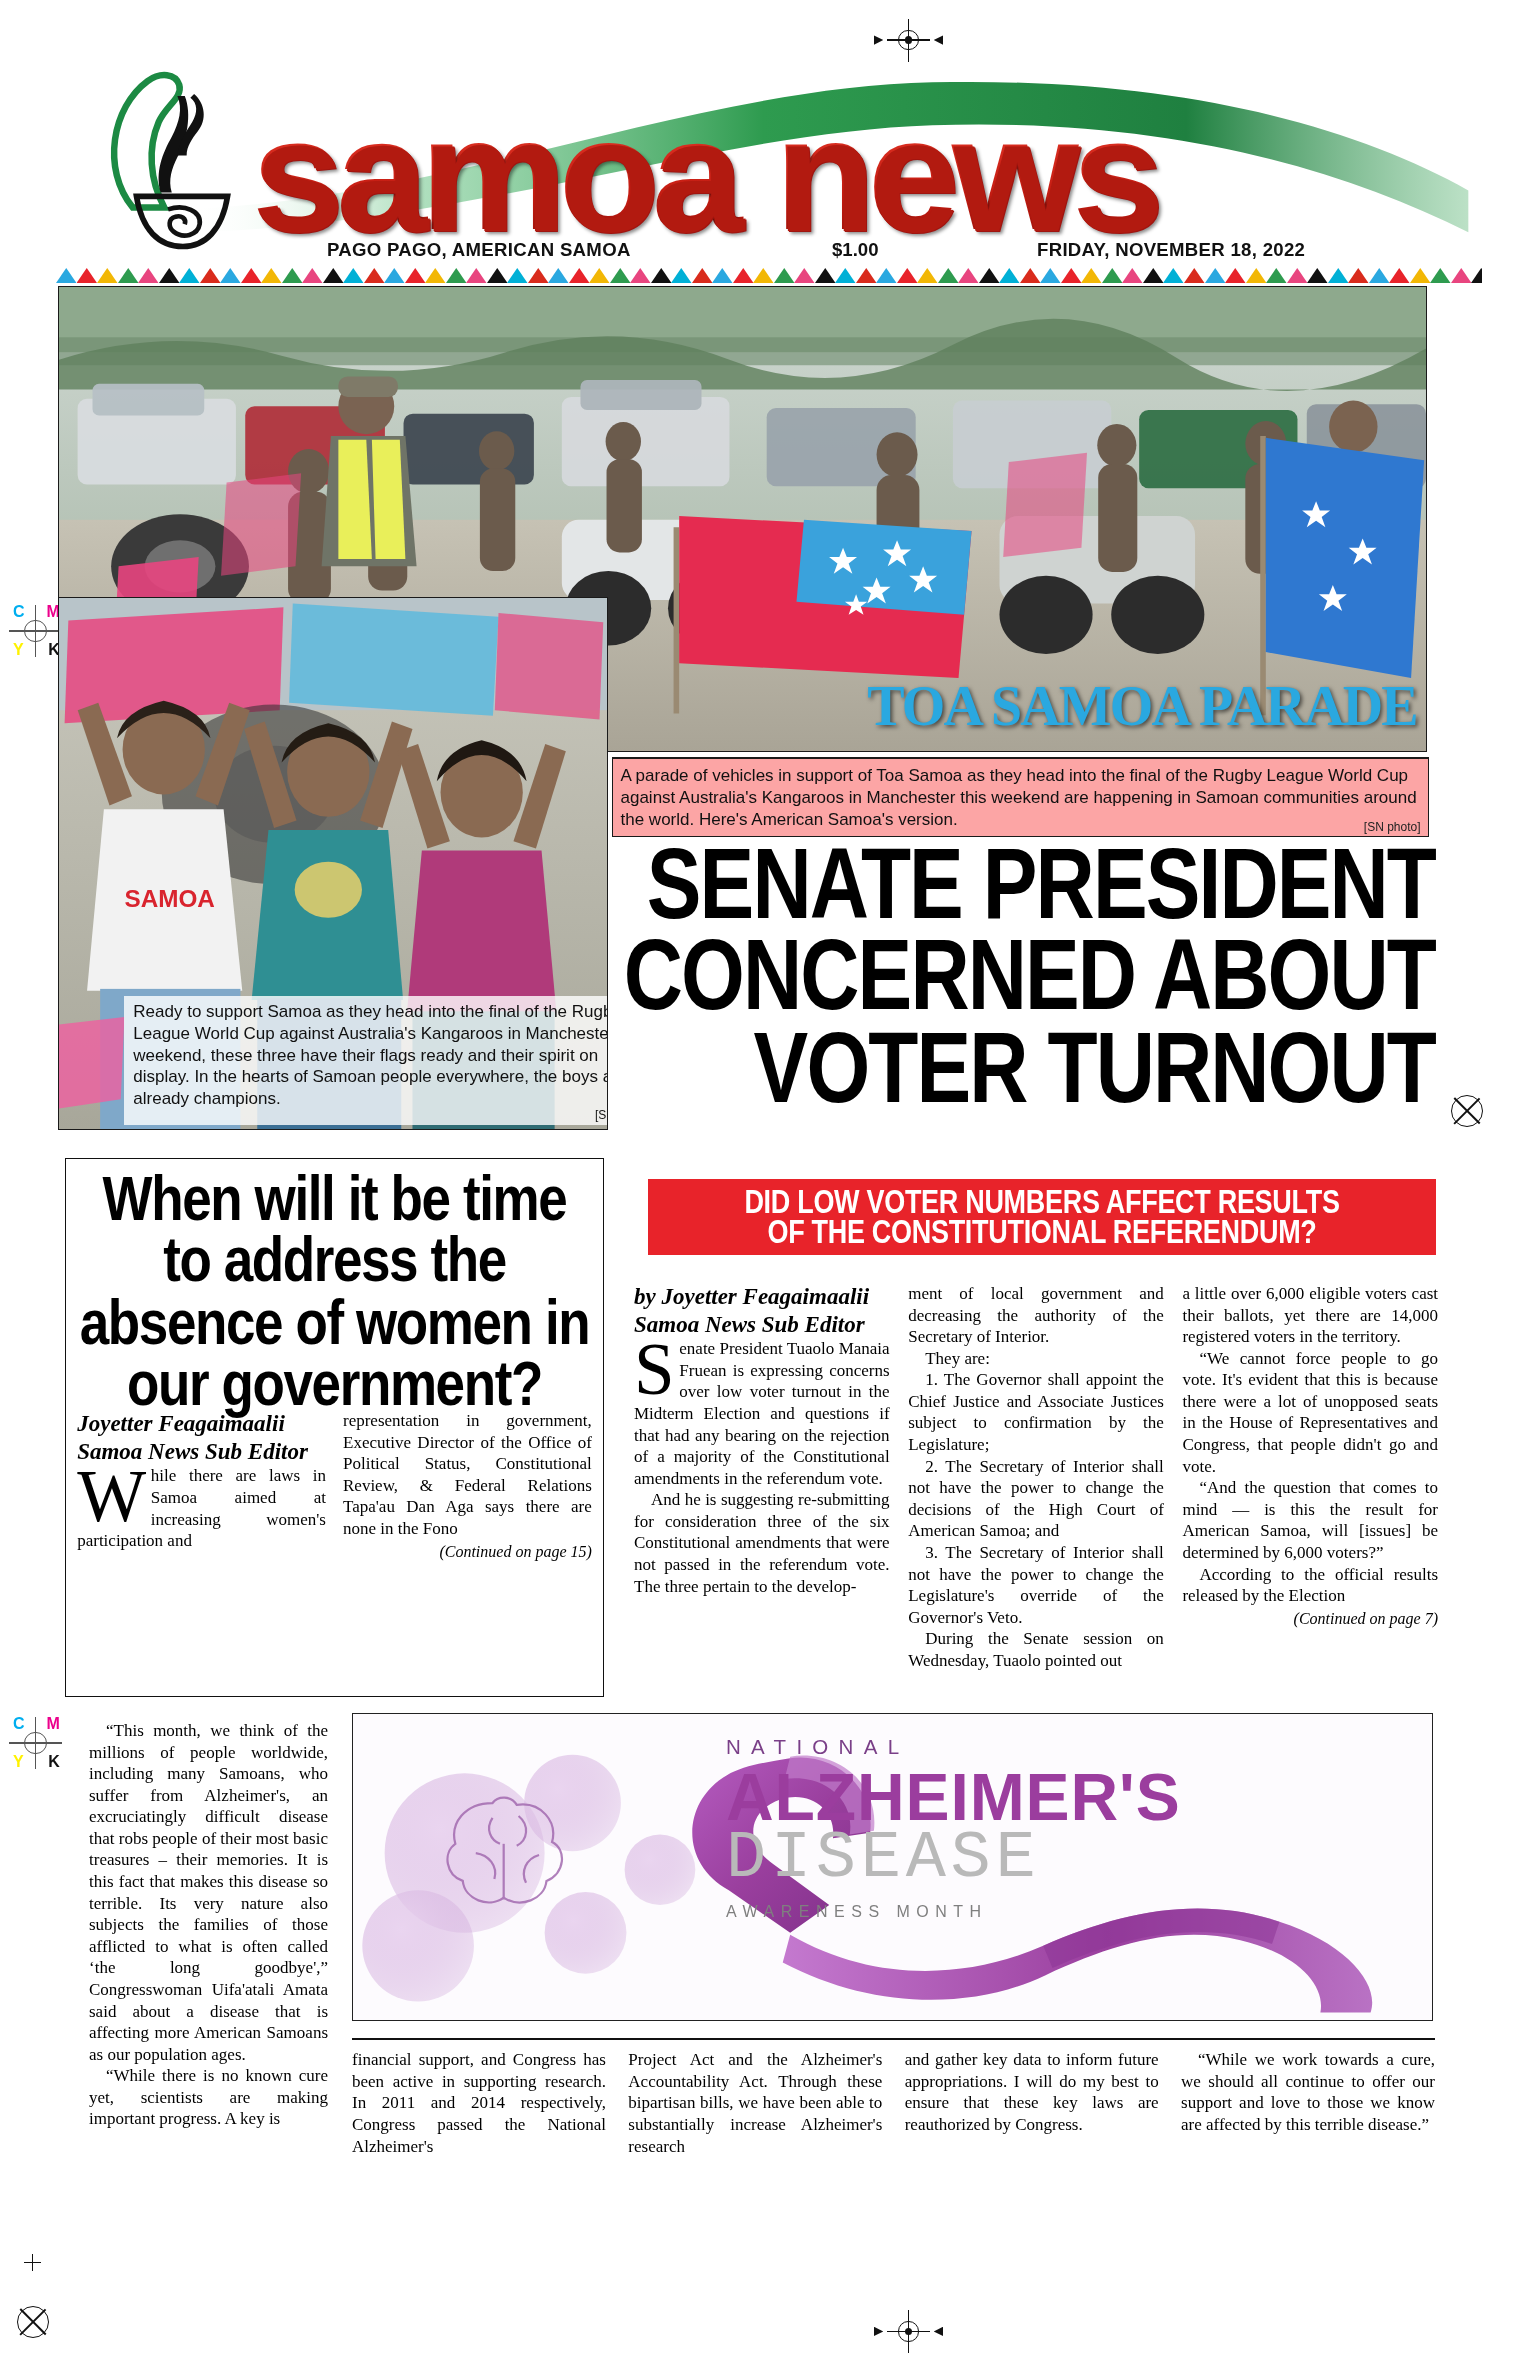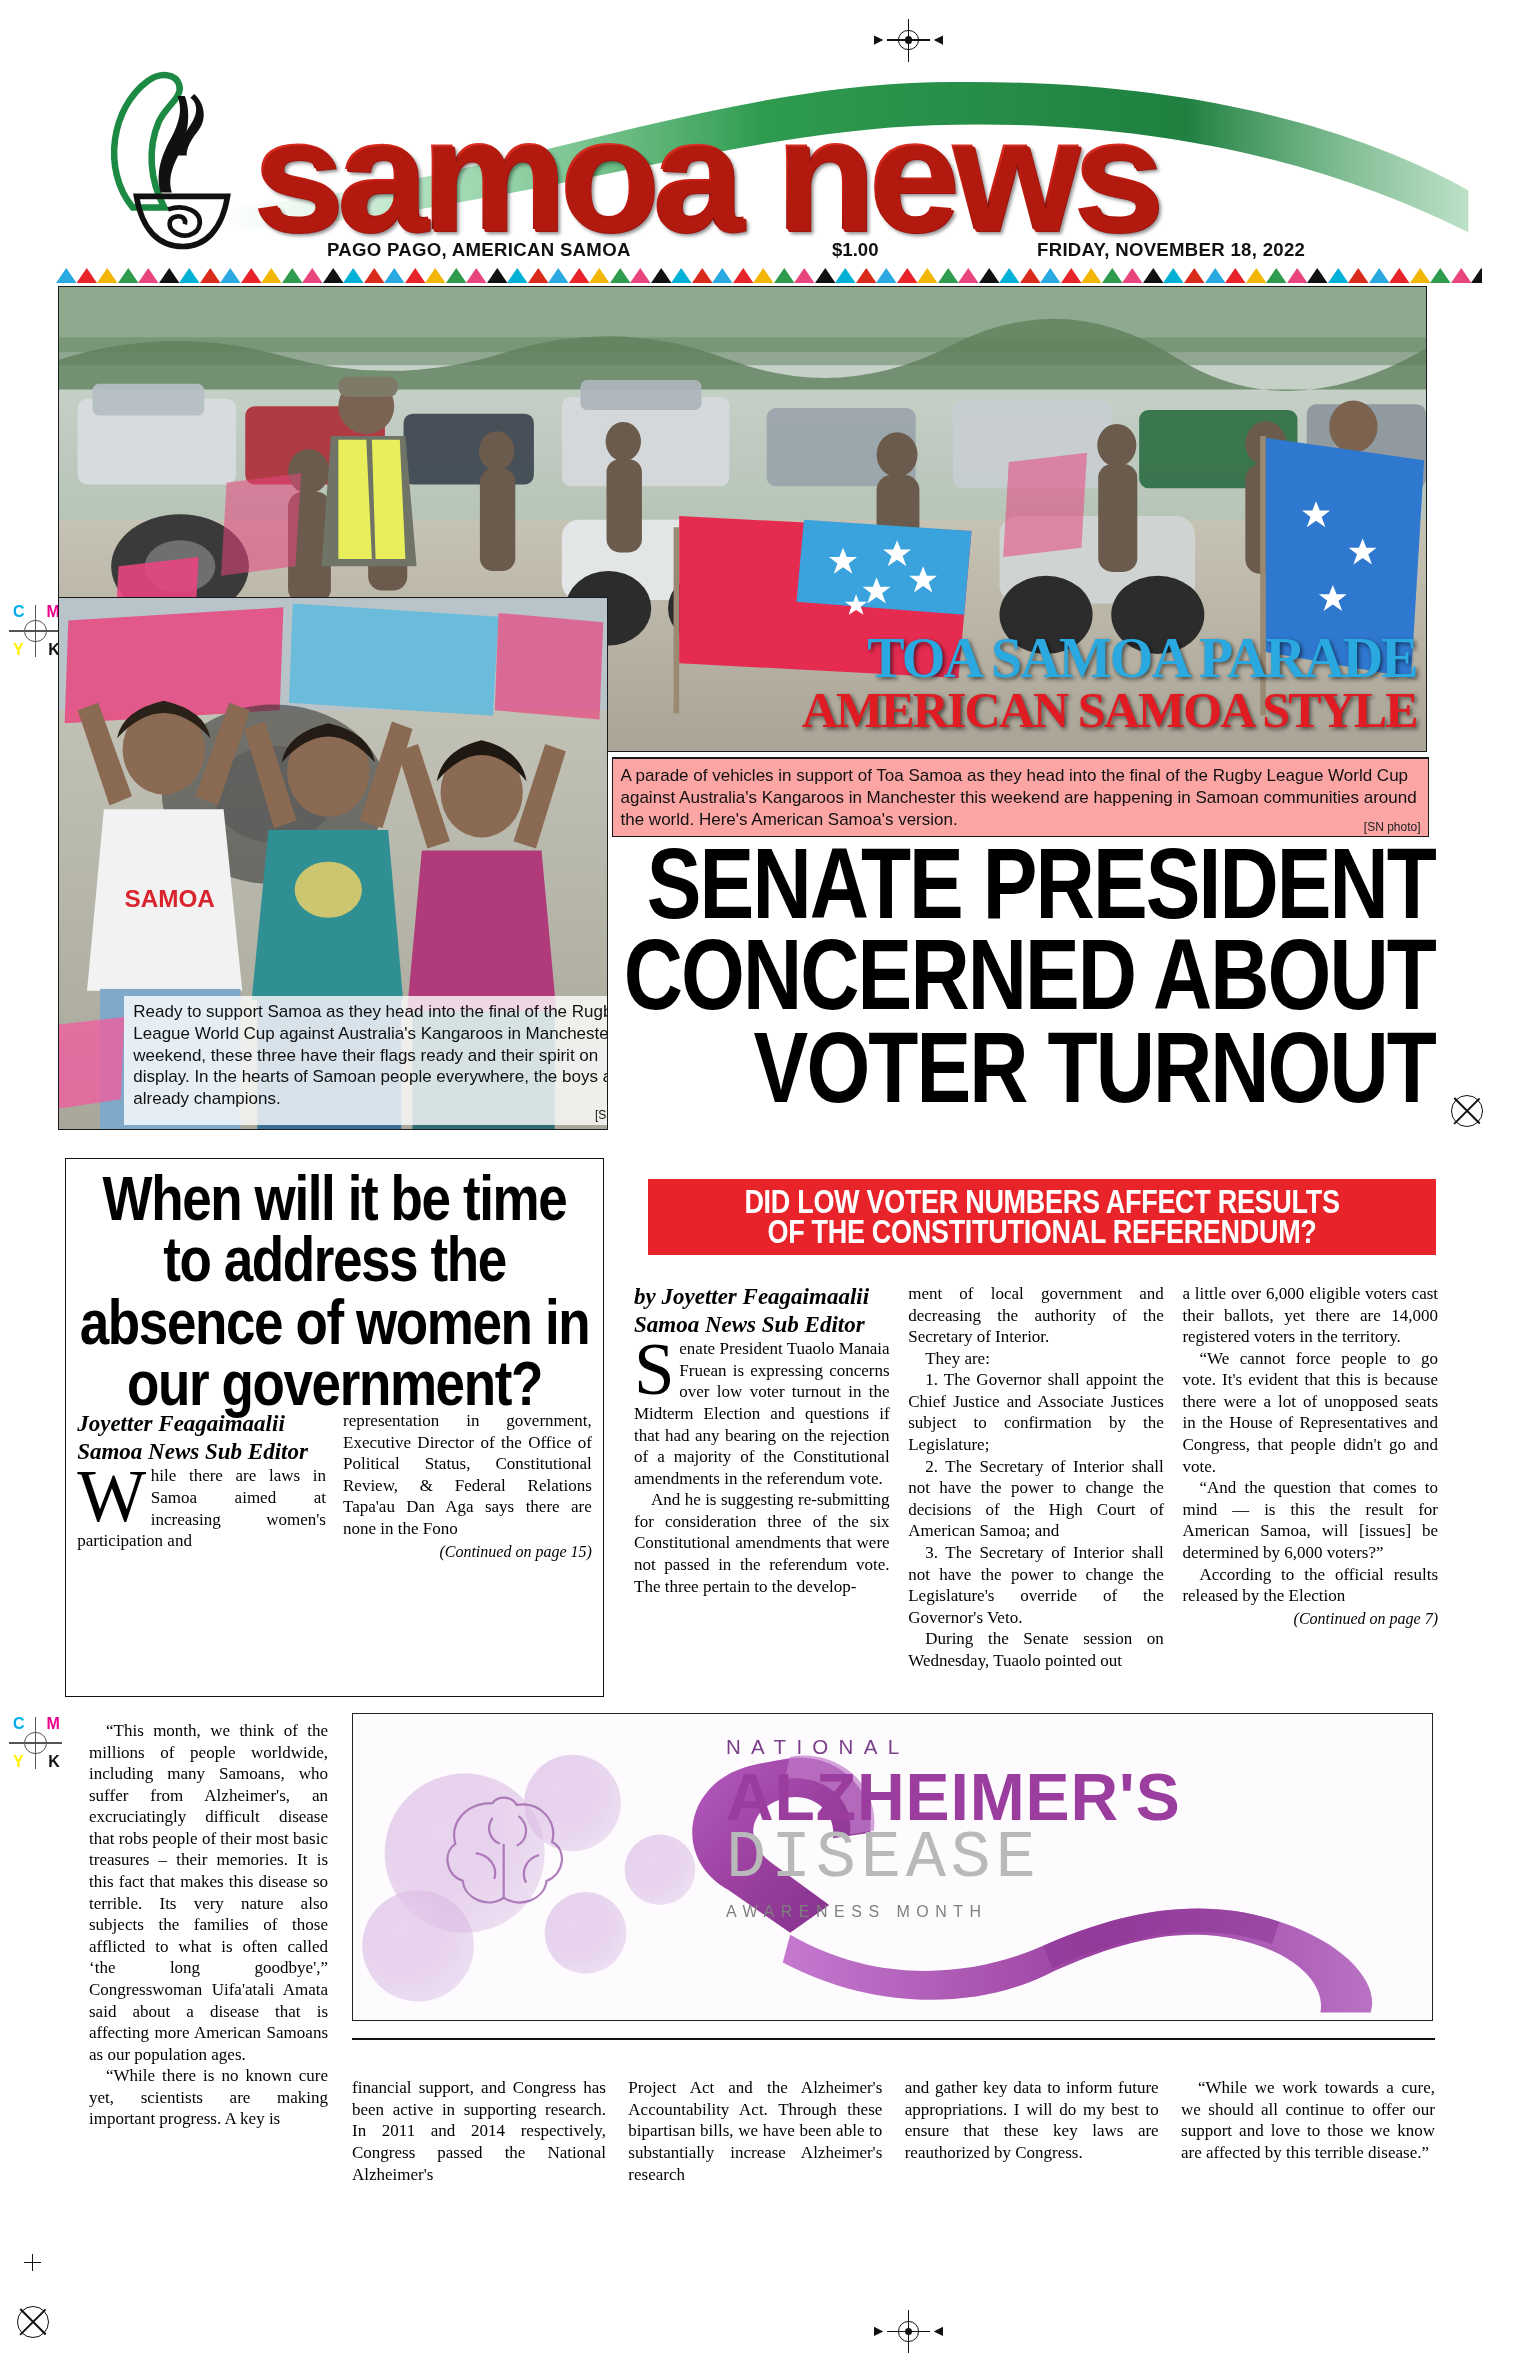--- a/index.html
+++ b/index.html
@@ -294,21 +294,21 @@
   
   .bot-left {
     position: absolute; left: 89px; top: 1720px; width: 239px; height: 541px;
   }
   .bot-cols {
     position: absolute; left: 352px; top: 2038px; width: 1083px; height: 280px;
     display: flex; gap: 22.4px;
     border-top: 2.8px solid #111;
     padding-top: 9.3px;
   }
-  .bot-col { width: 25%; margin-top: 28px; }
+  .bot-col { width: 25%; }
 </style>
 </head>
 <body>
 
 <div class="page">
 
   <div class="reg-mark" style="left:887px; top:18.6px;">
     <div class="reg-cross">
       <div class="reg-circle"></div>
       <div class="reg-dot"></div>
@@ -569,21 +569,20 @@
         </g>
       </g>
 
       <path d="M64,300 L150,290 L144,400 L58,410 Z" fill="#e8457f" opacity=".9"></path>
       <path d="M180,210 L260,200 L254,300 L174,310 Z" fill="#e8457f" opacity=".55"></path>
       <path d="M1020,188 L1104,178 L1098,280 L1014,290 Z" fill="#e8457f" opacity=".55"></path>
     </svg>
 
     <div class="overlay-title">
       <span class="ot1">TOA SAMOA PARADE</span>
-      <span class="ot2">AMERICAN SAMOA STYLE</span>
     </div>
   </div>
 
   <div class="photo-left">
     <svg class="pseudo-photo" viewBox="0 0 586 568" preserveAspectRatio="none">
       <defs>
         <linearGradient id="gnd2" x1="0" y1="0" x2="0" y2="1">
           <stop offset="0%" stop-color="#c9c8bd"></stop>
             <stop offset="100%" stop-color="#a8a79a"></stop>
         </linearGradient>

